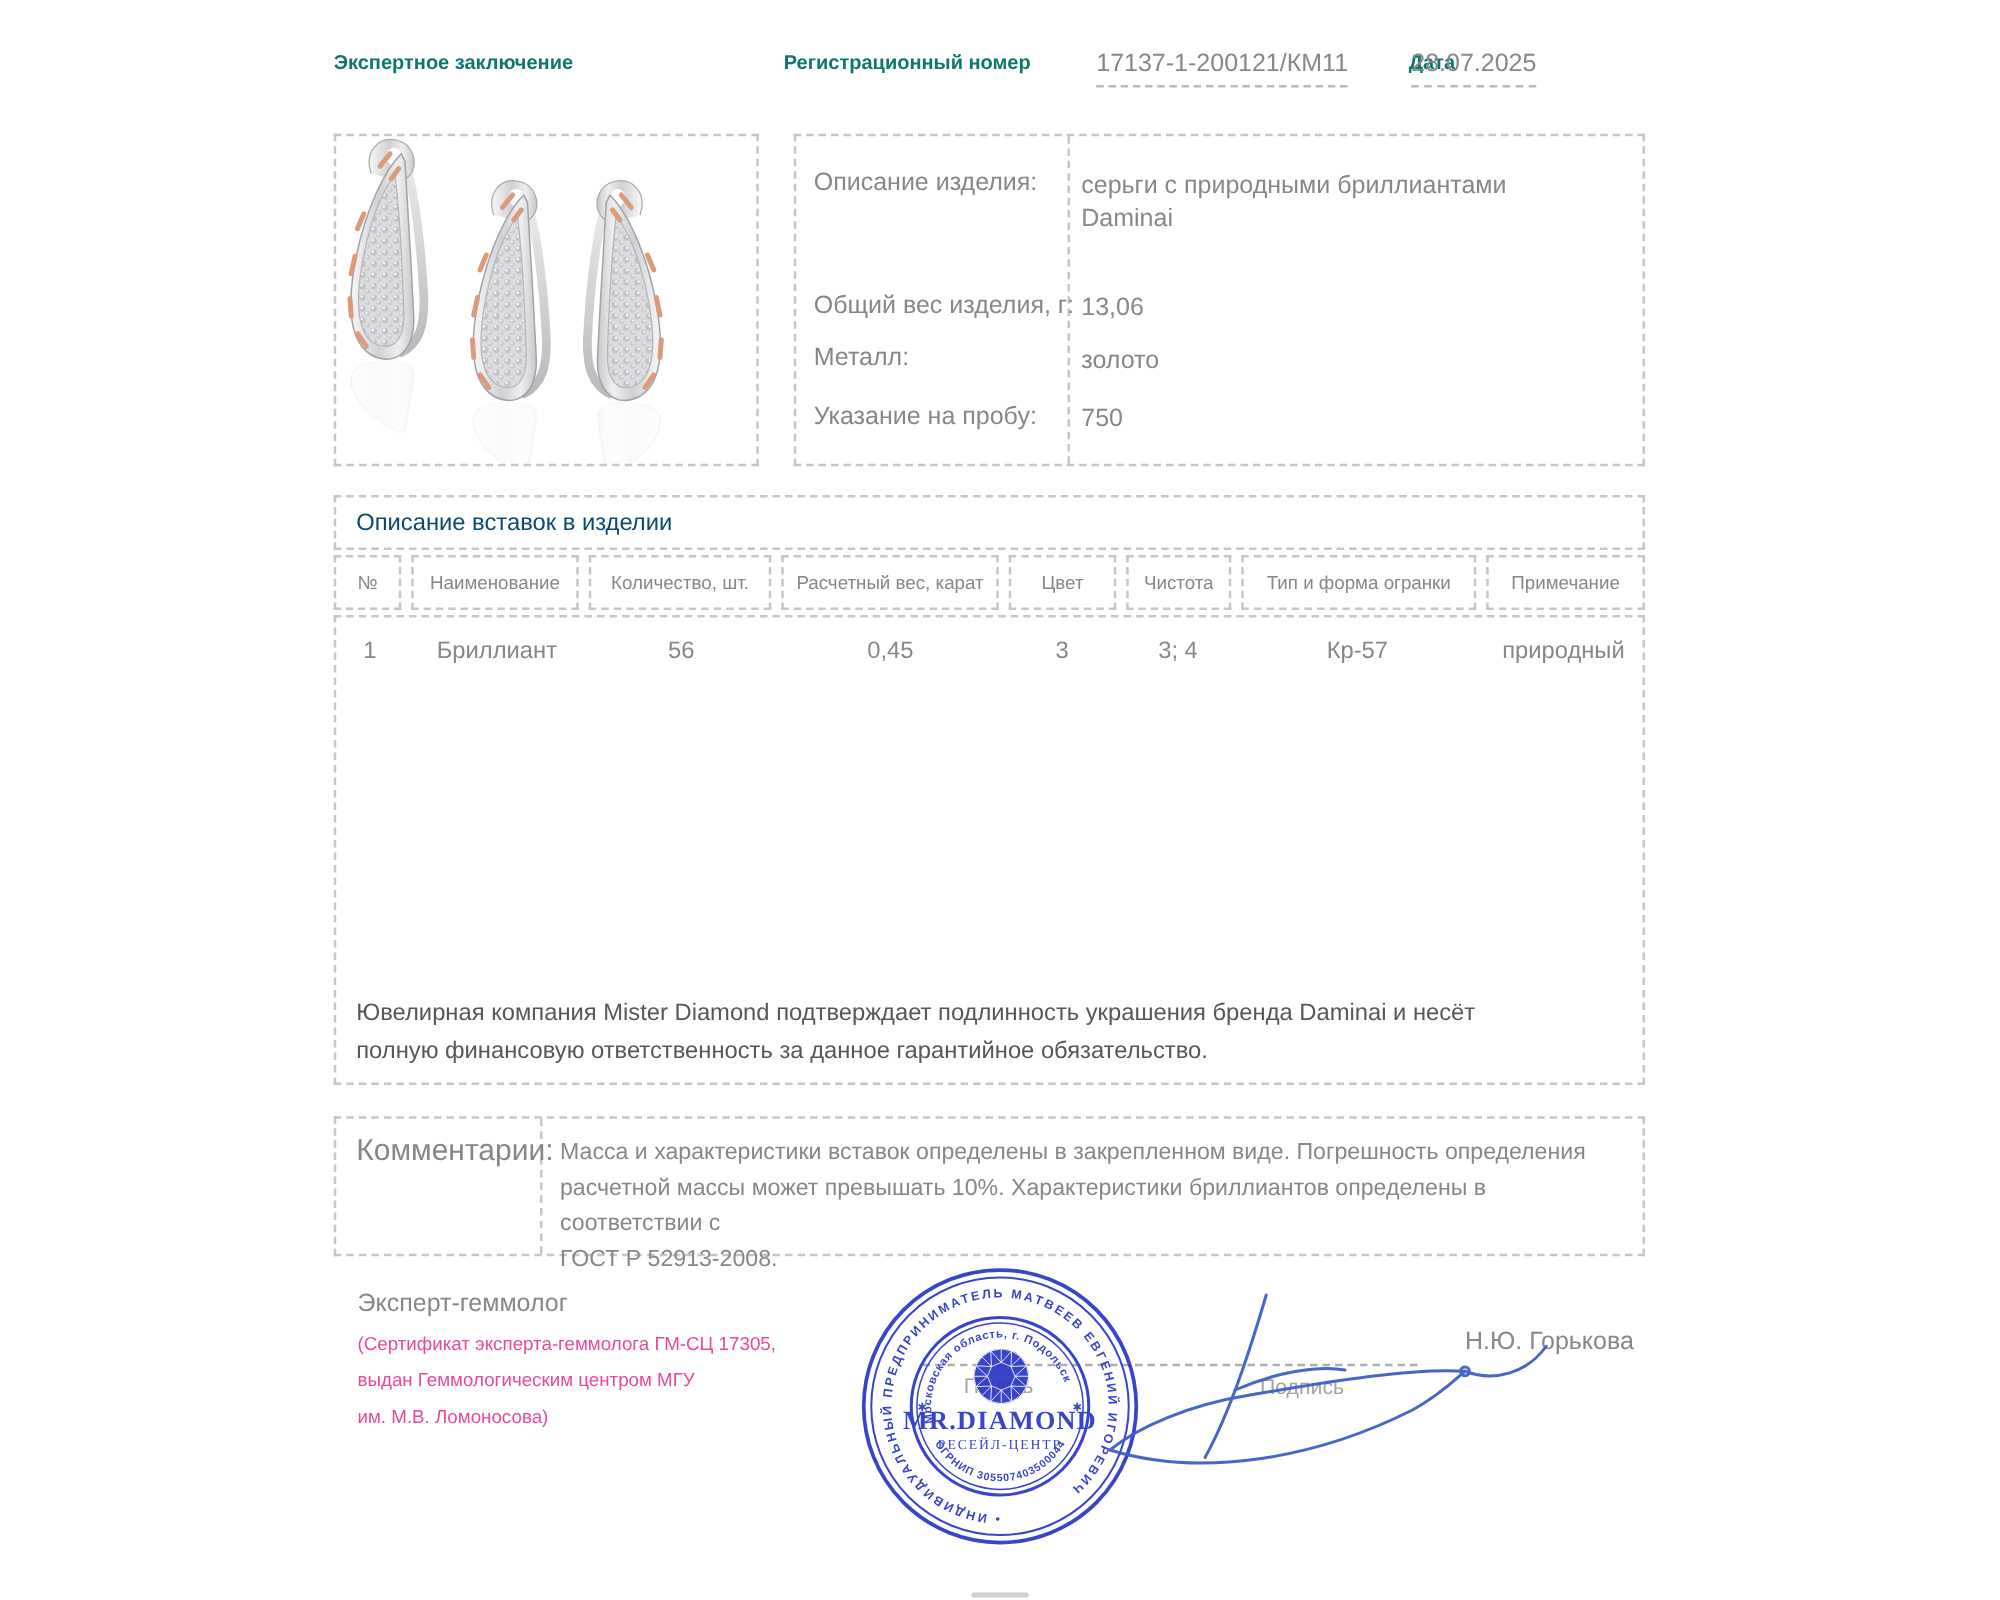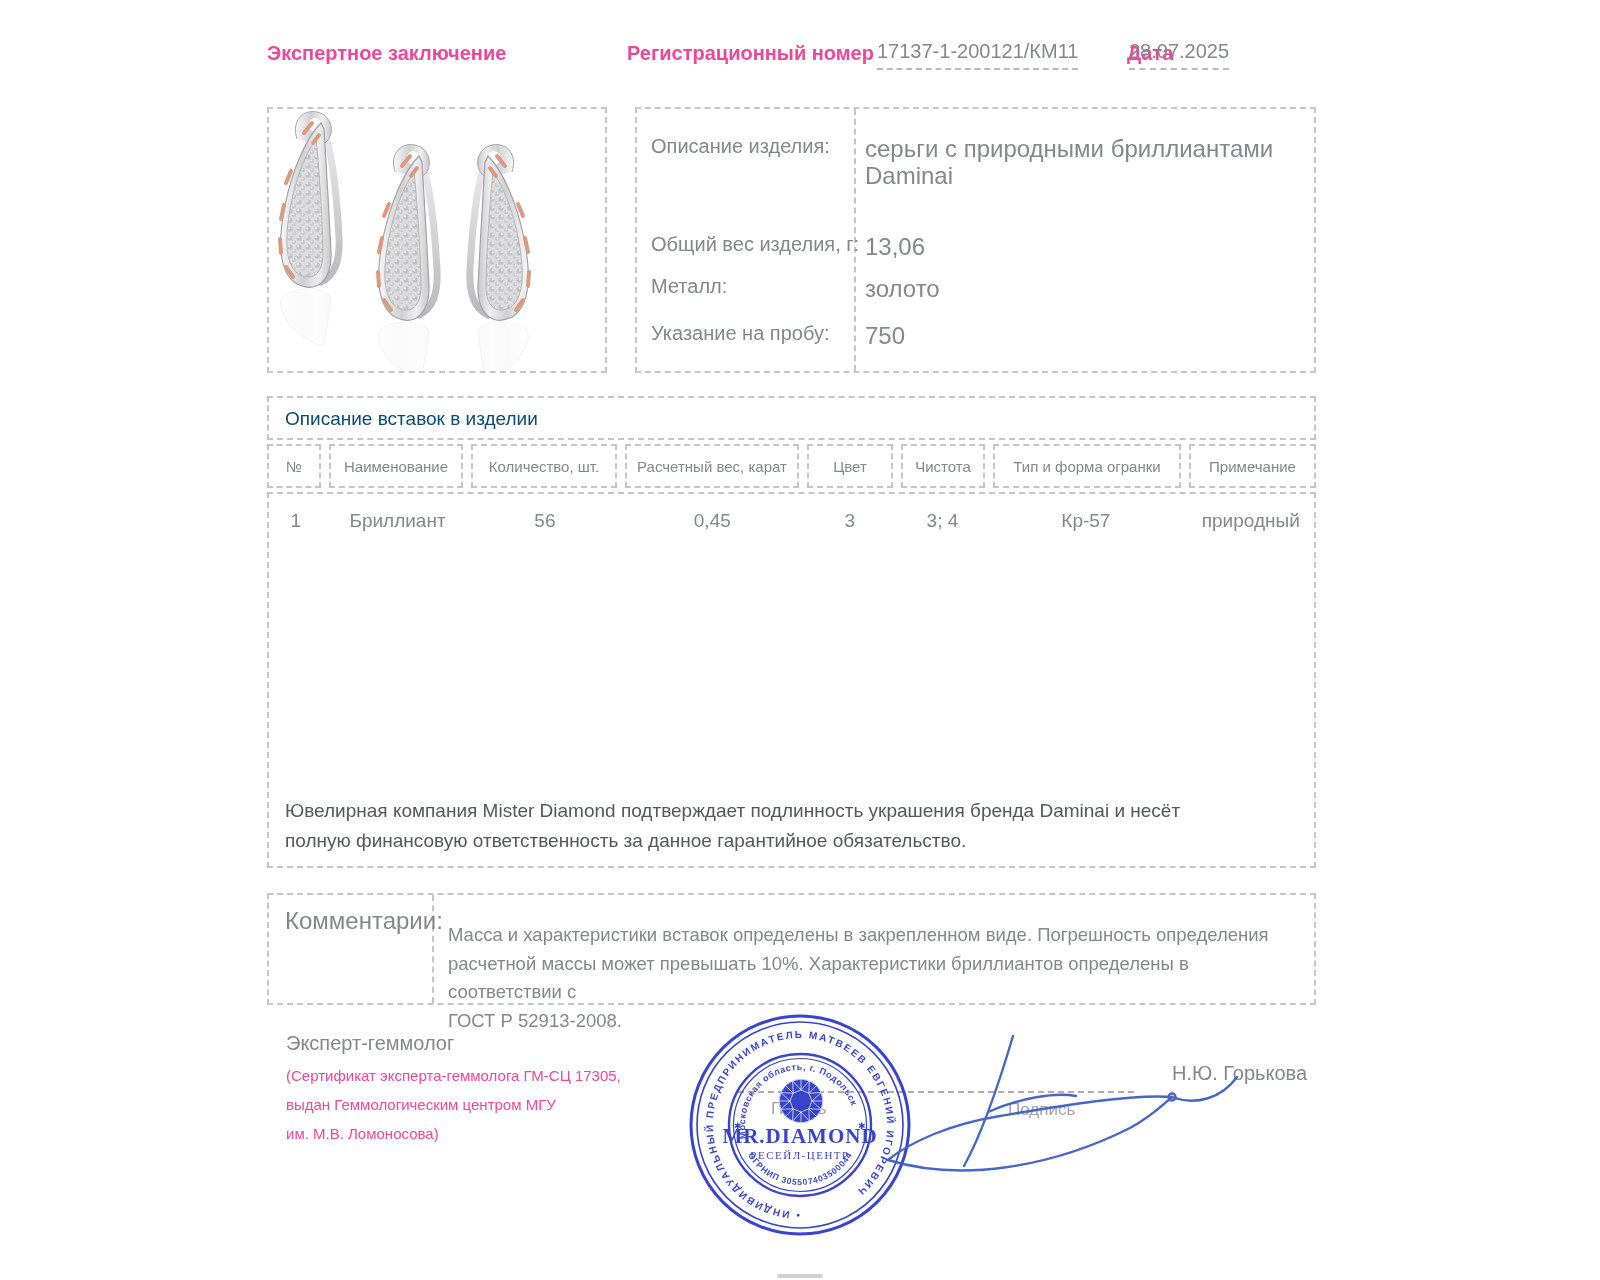--- a/index.html
+++ b/index.html
@@ -1,37 +1,37 @@
 <!DOCTYPE html>
 <html><head>
 <meta charset="utf-8">
 <style>
   html,body{margin:0;padding:0;background:#fff;}
   .page{position:relative;width:1600px;height:1280px;background:#ffffff;overflow:hidden;
         font-family:"Liberation Sans", sans-serif;}
   .abs{position:absolute;}
-  .lbl-b{font-size:20px;font-weight:bold;color:#ec4899;}
+  .lbl-b{font-size:16px;font-weight:bold;color:#0f766e;}
   .val{font-size:20px;color:#85878a;}
   .dashu{border-bottom:2px dashed #b8babc;padding-bottom:5px;}
   .dbox{border:2px dashed #c5c6c8;box-sizing:border-box;background:#fff;}
   .vdiv{position:absolute;top:0;bottom:0;border-left:2px dashed #c5c6c8;}
   .info-row-label{position:absolute;left:14px;font-size:20px;color:#85878a;}
-  .info-row-value{position:absolute;left:228px;width:430px;font-size:24px;color:#85878a;
+  .info-row-value{position:absolute;left:228px;width:430px;font-size:20px;color:#85878a;
                   line-height:27px;white-space:pre-line;}
   .tbl-title{line-height:42px;padding-left:16px;font-size:19px;color:#0c4a6e;}
   .cells{display:flex;gap:8px;}
   .hcell{border:2px dashed #c5c6c8;box-sizing:border-box;height:44px;display:flex;
          align-items:center;justify-content:center;font-size:15px;color:#85878a;text-align:center;}
   .dcell{display:flex;align-items:center;justify-content:center;font-size:19px;color:#85878a;}
   .c0{width:54px}.c1{width:134px}.c2{width:146px}.c3{width:174px}
   .c4{width:86px}.c5{width:84px}.c6{width:188px}.c7{width:127px}
   .guarantee{position:absolute;left:16px;right:60px;bottom:10px;font-size:19px;font-weight:normal;
              color:#55575b;line-height:30px;white-space:pre-line;}
   .comments-label{position:absolute;left:16px;top:12px;font-size:24px;color:#85878a;}
-  .comments-text{position:absolute;left:179px;top:26px;right:16px;font-size:18.5px;
+  .comments-text{position:absolute;left:179px;top:12px;right:16px;font-size:18.5px;
                  color:#85878a;line-height:28.5px;white-space:pre-line;}
   .expert-title{font-size:20px;color:#85878a;}
   .expert-cert{font-size:15px;line-height:29px;color:#ec4899;white-space:pre-line;}
   .expert-name{font-size:20px;color:#85878a;}
   .small-gray{font-size:17px;color:#a2a4a7;}
   .sig-line{border-bottom:2px dashed #acaeb0;}
   .handle{width:46px;height:4px;border-radius:2px;background:#d0d0d0;}
 </style>
 </head>
 <body>

